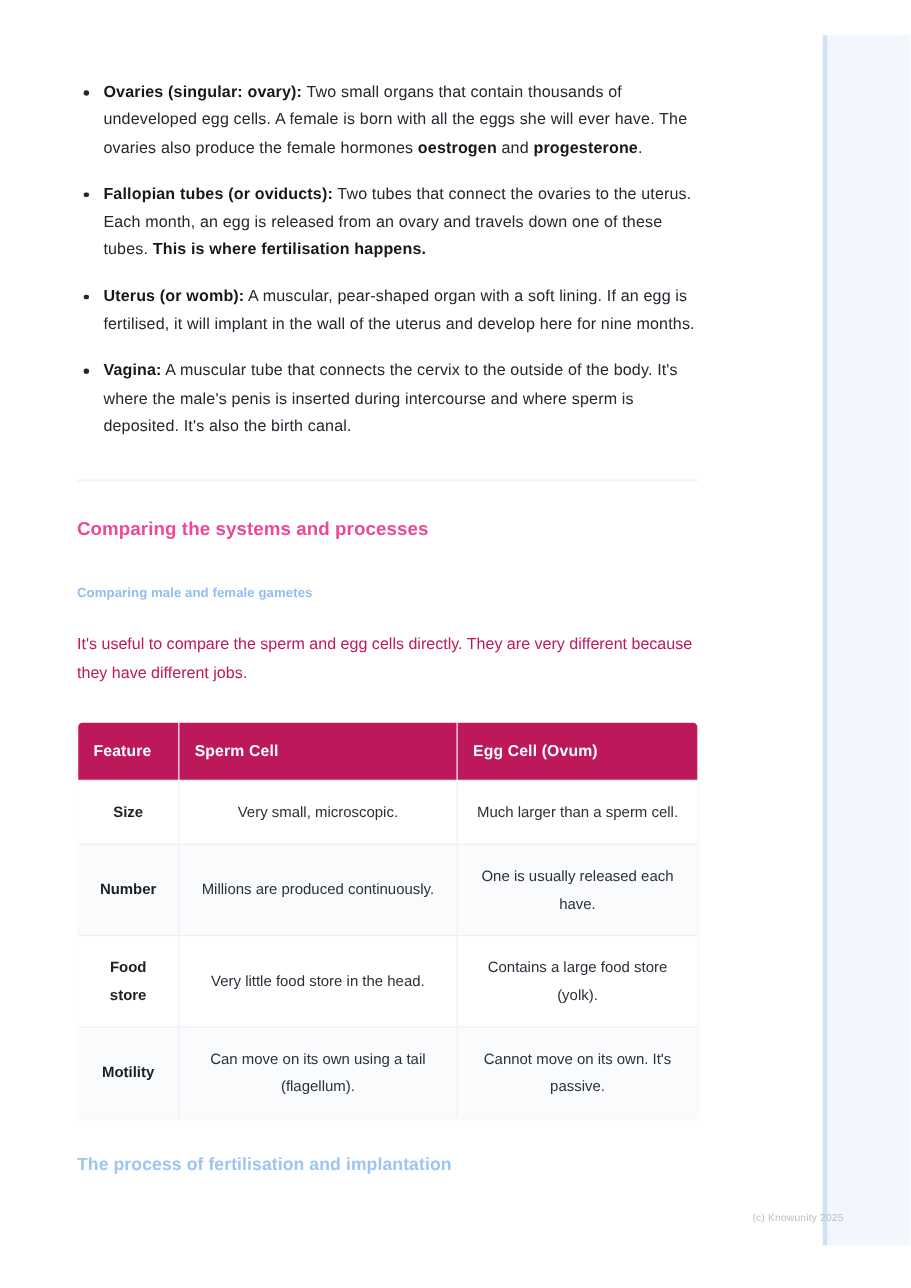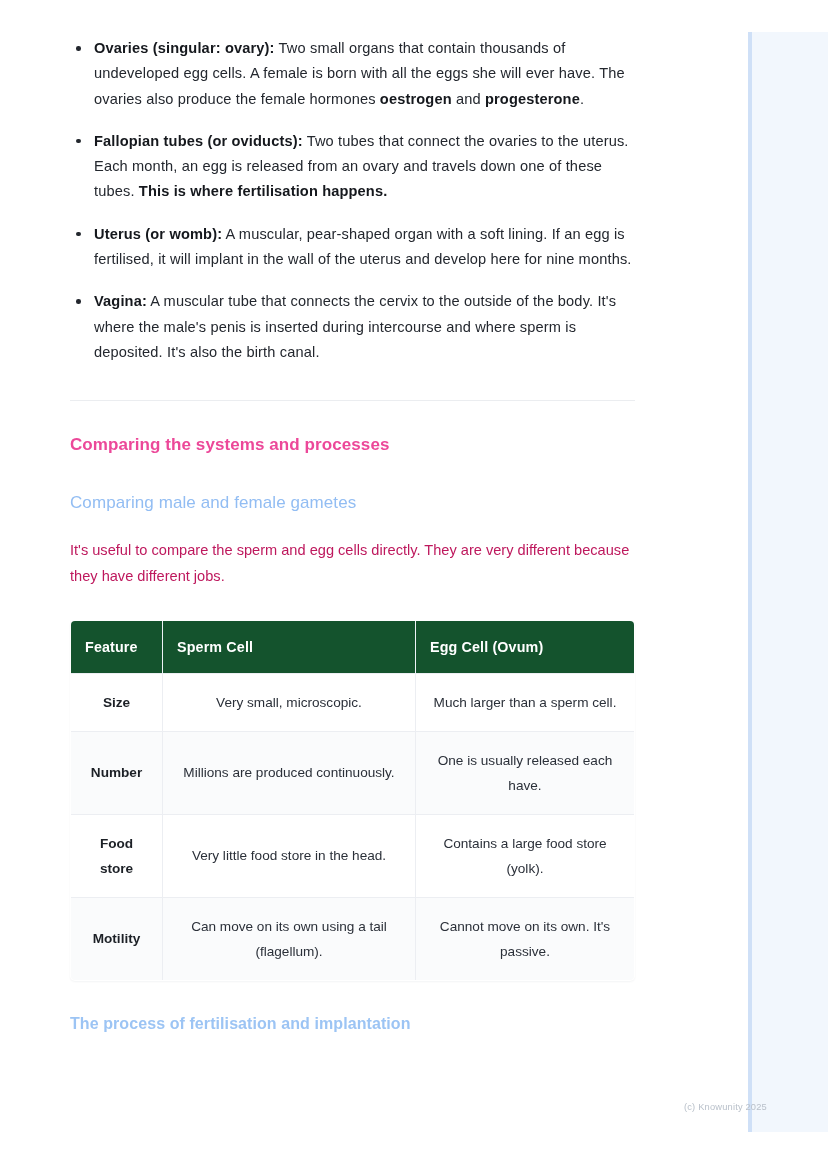--- a/index.html
+++ b/index.html
@@ -39,21 +39,21 @@
 
   
   .content {
     position: absolute;
     left: 70px;
     top: 36px;
     width: 566px;
   }
 
   
-  .bullet-list { list-style: none; }
+  .bullet-list { list-style: none; margin-top: 36px; }
 
   .bullet-item {
     position: relative;
     padding-left: 24px;
     margin-bottom: 17px;
     font-size: 14.6px;
     line-height: 25.3px;
     color: #23272e;
     letter-spacing: 0.01em;
   }
@@ -87,22 +87,22 @@
   
   .h2 {
     font-size: 17px;
     font-weight: bold;
     color: #ec4899;
     letter-spacing: 0.005em;
     line-height: 28px;
   }
 
   .h3 {
-    font-size: 17px;
-    font-weight: normal;
+    font-size: 12px;
+    font-weight: bold;
     color: #92bdf3;
     letter-spacing: 0.005em;
     line-height: 24px;
     margin-top: 32px;
   }
 
   .body-para {
     margin-top: 23px;
     font-size: 14.6px;
     line-height: 25.3px;
@@ -116,21 +116,21 @@
     width: 564px;
     border-collapse: collapse;
     border: 1px solid #e8eaee;
     border-radius: 5px;
     overflow: hidden;
     table-layout: fixed;
     box-shadow: 0 1px 2px rgba(20,30,50,0.05);
   }
 
   .cmp-table th {
-    background: #14532d;
+    background: #be185d;
     color: #ffffff;
     font-size: 14.3px;
     font-weight: bold;
     text-align: left;
     padding: 18px 14px;
     border-right: 1px solid #eef2f7;
     letter-spacing: 0.01em;
   }
   .cmp-table th:last-child { border-right: none; }
 

